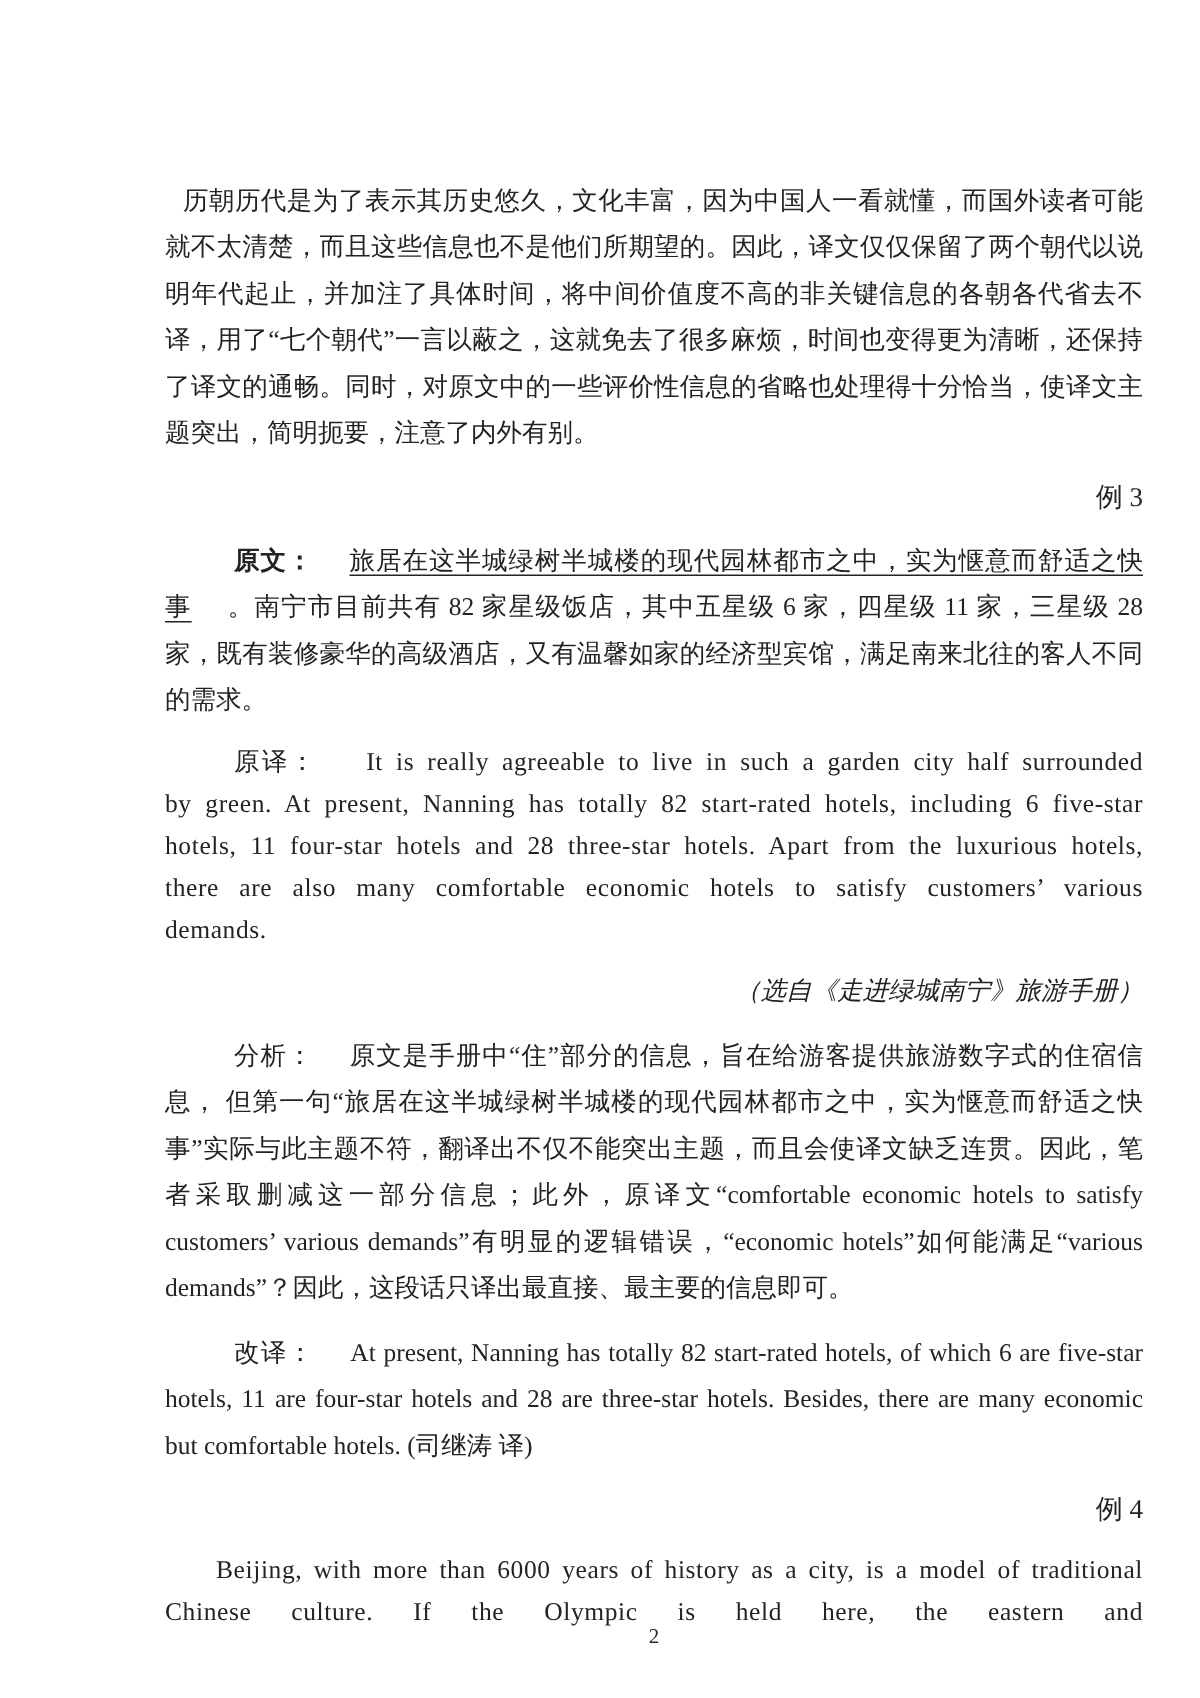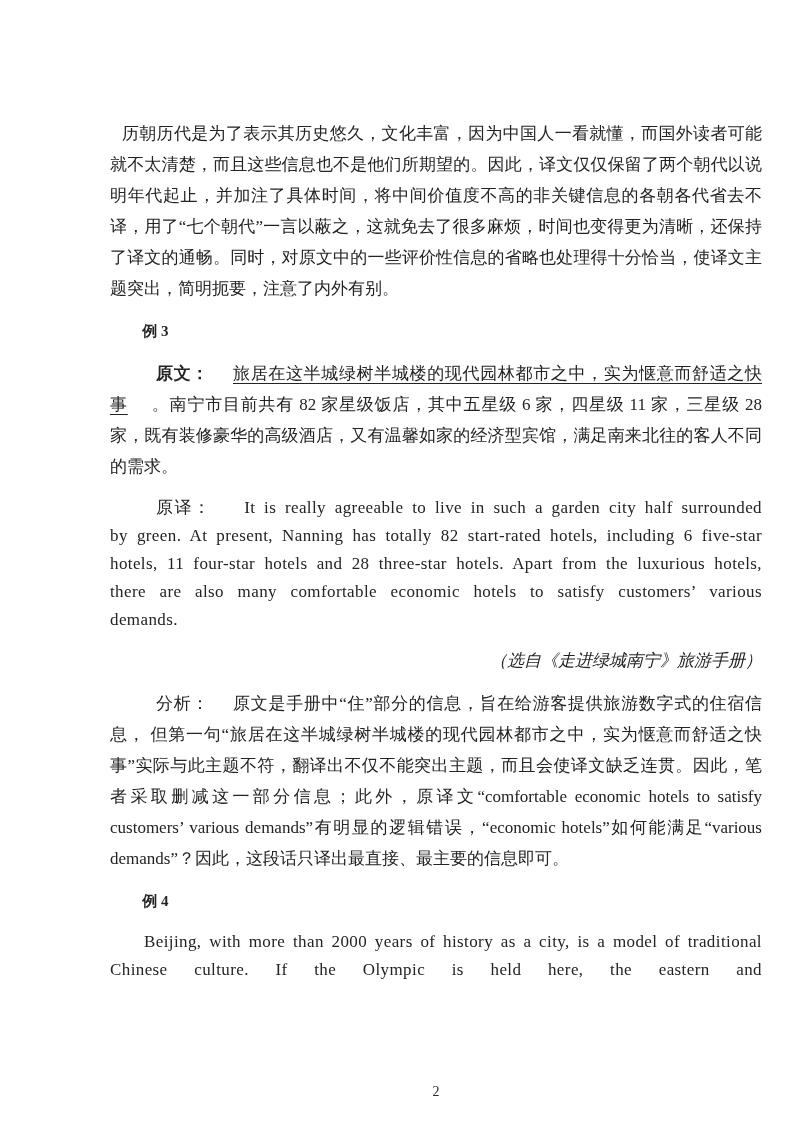--- a/index.html
+++ b/index.html
@@ -25,26 +25,26 @@
   .cn { line-height: 31px; }
   .en {
     line-height: 28px;
     word-spacing: 3px;
     letter-spacing: 0.4px;
   }
   .indent { text-indent: 2em; font-family: Liberation Serif, serif; }
   .bold { font-weight: bold; }
   .ul { text-decoration: underline; text-underline-offset: 4px; }
   .example-heading {
-    font-size: 15px;
-    font-weight: bold;
+    font-size: 18px;
+    font-weight: normal;
     line-height: 30px;
     margin-top: 10px;
     padding-left: 2.15em;
-    text-align: left;
+    text-align: right;
   }
   .attribution {
     text-align: right;
     text-indent: 0;
     line-height: 30px;
     font-style: italic;
   }
   .justify-last { text-align-last: justify; }
   .page-number {
     position: absolute;
@@ -66,21 +66,22 @@
   <div class="example-heading">例 3</div>
 
   <p class="para cn indent"><span class="bold">原文：</span><span class="ul">旅居在这半城绿树半城楼的现代园林都市之中，实为惬意而舒适之快事</span><span>。南宁市目前共有 82 家星级饭店，其中五星级 6 家，四星级 11 家，三星级 28 家，既有装修豪华的高级酒店，又有温馨如家的经济型宾馆，满足南来北往的客人不同的需求。</span></p>
 
   <p class="para en indent"><span>原译：</span><span> It is really agreeable to live in such a garden city half surrounded by green. At present, Nanning has totally 82 start-rated hotels, including 6 five-star hotels, 11 four-star hotels and 28 three-star hotels. Apart from the luxurious hotels, there are also many comfortable economic hotels to satisfy customers’ various demands.</span></p>
 
   <p class="para cn attribution">（选自《走进绿城南宁》旅游手册）</p>
 
   <p class="para cn indent"><span>分析：</span><span>原文是手册中“住”部分的信息，旨在给游客提供旅游数字式的住宿信息， 但第一句“旅居在这半城绿树半城楼的现代园林都市之中，实为惬意而舒适之快事”实际与此主题不符，翻译出不仅不能突出主题，而且会使译文缺乏连贯。因此，笔者采取删减这一部分信息；此外，原译文“comfortable economic hotels to satisfy customers’ various demands”有明显的逻辑错误，“economic hotels”如何能满足“various demands”？因此，这段话只译出最直接、最主要的信息即可。</span></p>
 
+  <p class="para cn indent"><span>改译：</span><span>At present, Nanning has totally 82 start-rated hotels, of which 6 are five-star hotels, 11 are four-star hotels and 28 are three-star hotels. Besides, there are many economic but comfortable hotels. (司继涛 译)</span></p>
 
   <div class="example-heading">例 4</div>
 
 
-  <p class="para en indent justify-last">Beijing, with more than 2000 years of history as a city, is a model of traditional Chinese culture. If the Olympic is held here, the eastern and</p>
+  <p class="para en indent justify-last">Beijing, with more than 6000 years of history as a city, is a model of traditional Chinese culture. If the Olympic is held here, the eastern and</p>
 
   <div class="page-number">2</div>
 
 </div>
 
 </body></html>

